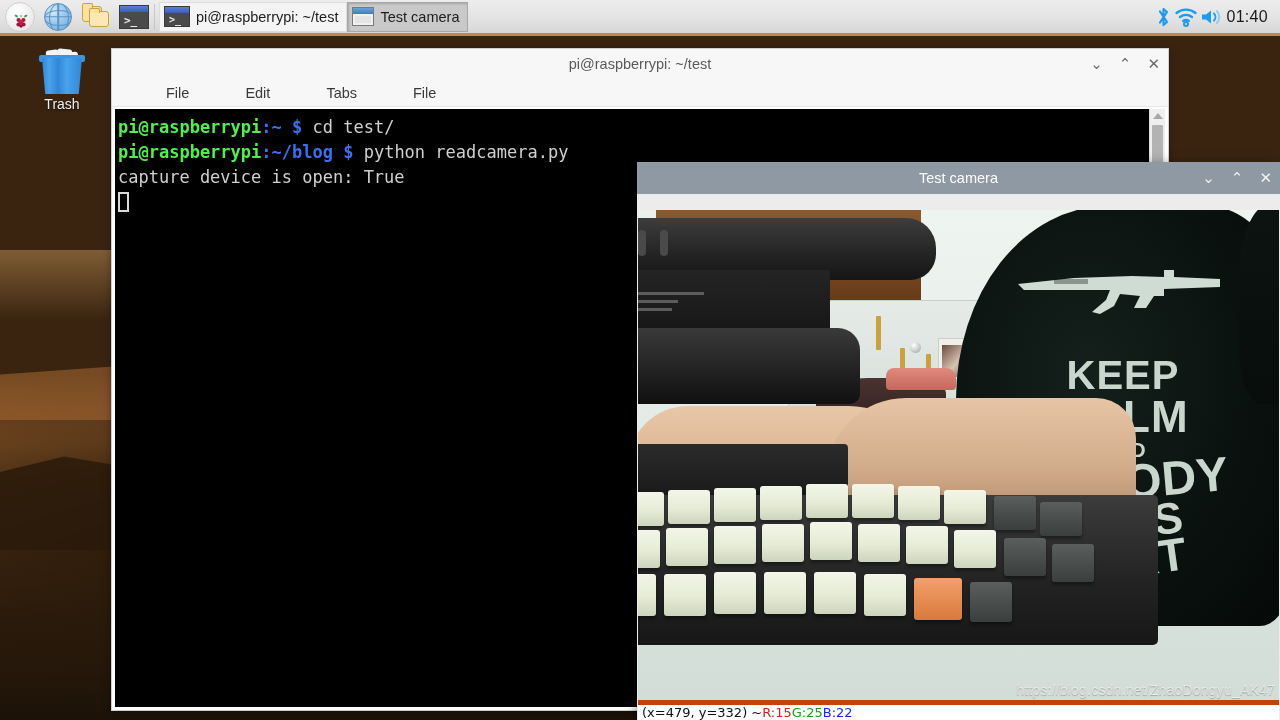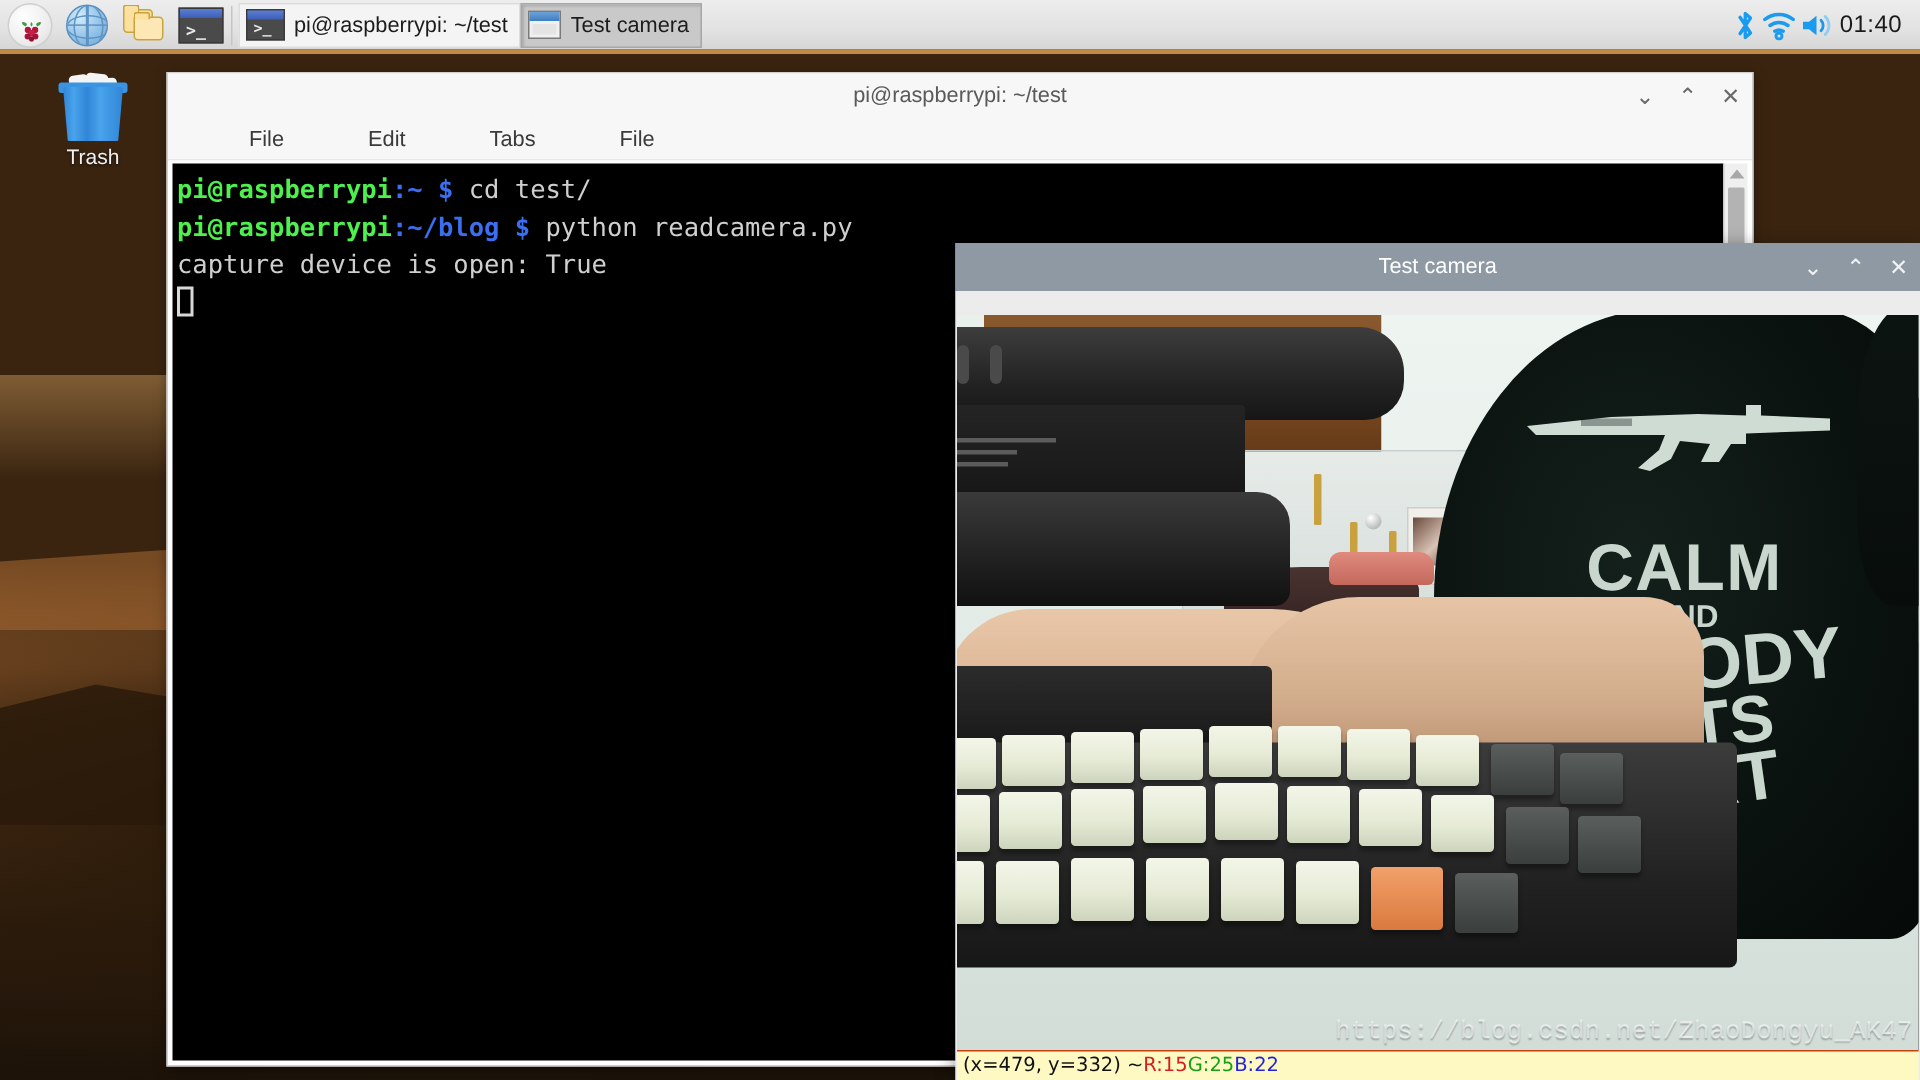--- a/index.html
+++ b/index.html
@@ -187,21 +187,21 @@
   #cam-title {
     height:32px; background:#8e99a4; display:flex; align-items:center;
     position:relative; flex:0 0 32px;
   }
   #cam-title .t { position:absolute; left:0; right:0; text-align:center;
     font-size:14.5px; color:#ffffff; }
   #cam-title .wctl span { color:#f2f2f2; }
   #cam-pad { flex:1; background:#ececec; padding:16px 1px 0 1px; display:flex; flex-direction:column; }
   #cam-view { flex:1; position:relative; overflow:hidden; background:#2a2a2a; }
   #cam-status {
-    height:20px; background:#fef9c3; border-top:1px solid #c2410c;
+    height:20px; background:#ffffff; border-top:5px solid #c2410c;
     display:flex; align-items:center; padding-left:4px;
     font-family:"DejaVu Sans", sans-serif; font-size:13px; color:#111;
     flex:0 0 20px;
   }
   #cam-status .r { color:#d81d1d; } #cam-status .g { color:#15a015; } #cam-status .b { color:#2323dd; }
 
   
   .scene { position:absolute; inset:0; }
   .wall {
     position:absolute; left:0; top:0; width:100%; height:100%;
@@ -296,22 +296,22 @@
   .tt1 { font-size:40px; font-weight:bold; letter-spacing:1px; }
   .tt2 { font-size:44px; font-weight:bold; letter-spacing:1px; margin-top:2px; }
   .tt3 { font-size:21px; font-weight:bold; margin-top:2px; }
   .tt4 { font-size:48px; font-weight:bold; margin-top:0px; transform:rotate(-5deg); }
   .tt5 { font-size:44px; font-weight:bold; transform:rotate(-7deg); margin-top:-2px; }
   .tt6 { font-size:46px; font-weight:bold; transform:rotate(-8deg); margin-top:-4px; }
   .ak { position:absolute; left:58px; top:62px; width:215px; height:55px; }
   .shoulder { position:absolute; left:600px; top:-6px; width:80px; height:200px;
     background:linear-gradient(to bottom,#0c1411,#080d0b); border-radius:40% 0 0 30%; }
   .watermark {
-    position:absolute; right:4px; bottom:2px; font-size:17px;
-    color:rgba(255,255,255,.55); font-family:Liberation Mono, monospace;
+    position:absolute; right:4px; bottom:2px; font-size:14px;
+    color:rgba(255,255,255,.55); font-family:Liberation Sans, sans-serif;
     text-shadow:0 1px 1px rgba(0,0,0,.25); letter-spacing:.2px; white-space:nowrap;
   }
 </style>
 </head>
 <body>
 
 <div id="desktop">
   <div id="mountain"></div>
   <div id="trees"></div>
   <div class="haze" style="top:250px;"></div>
@@ -398,20 +398,21 @@
         <div class="case-low"></div>
 
         <div class="tshirt">
           <svg class="ak" viewBox="0 0 215 55">
             <path d="M4 16 L60 10 L118 8 L150 9 L150 2 L160 2 L160 9 L206 11 L206 19 L150 21
                      L150 28 L140 28 L132 40 L120 40 L126 28 L106 26 L100 38 L86 46 L78 44 L92 32
                      L96 22 L56 22 L10 22 Z" fill="#cfdcd4"></path>
             <rect x="40" y="11" width="34" height="5" fill="#0a120f" opacity=".35"></rect>
           </svg>
           <div class="tshirt-txt">
+            <div class="tt1">KEEP</div>
             <div class="tt2">CALM</div>
             <div class="tt3">AND</div>
             <div class="tt4">NOBODY</div>
             <div class="tt5">GETS</div>
             <div class="tt6">HURT</div>
           </div>
         </div>
         <div class="shoulder"></div>
 
         <div class="arm"></div>

